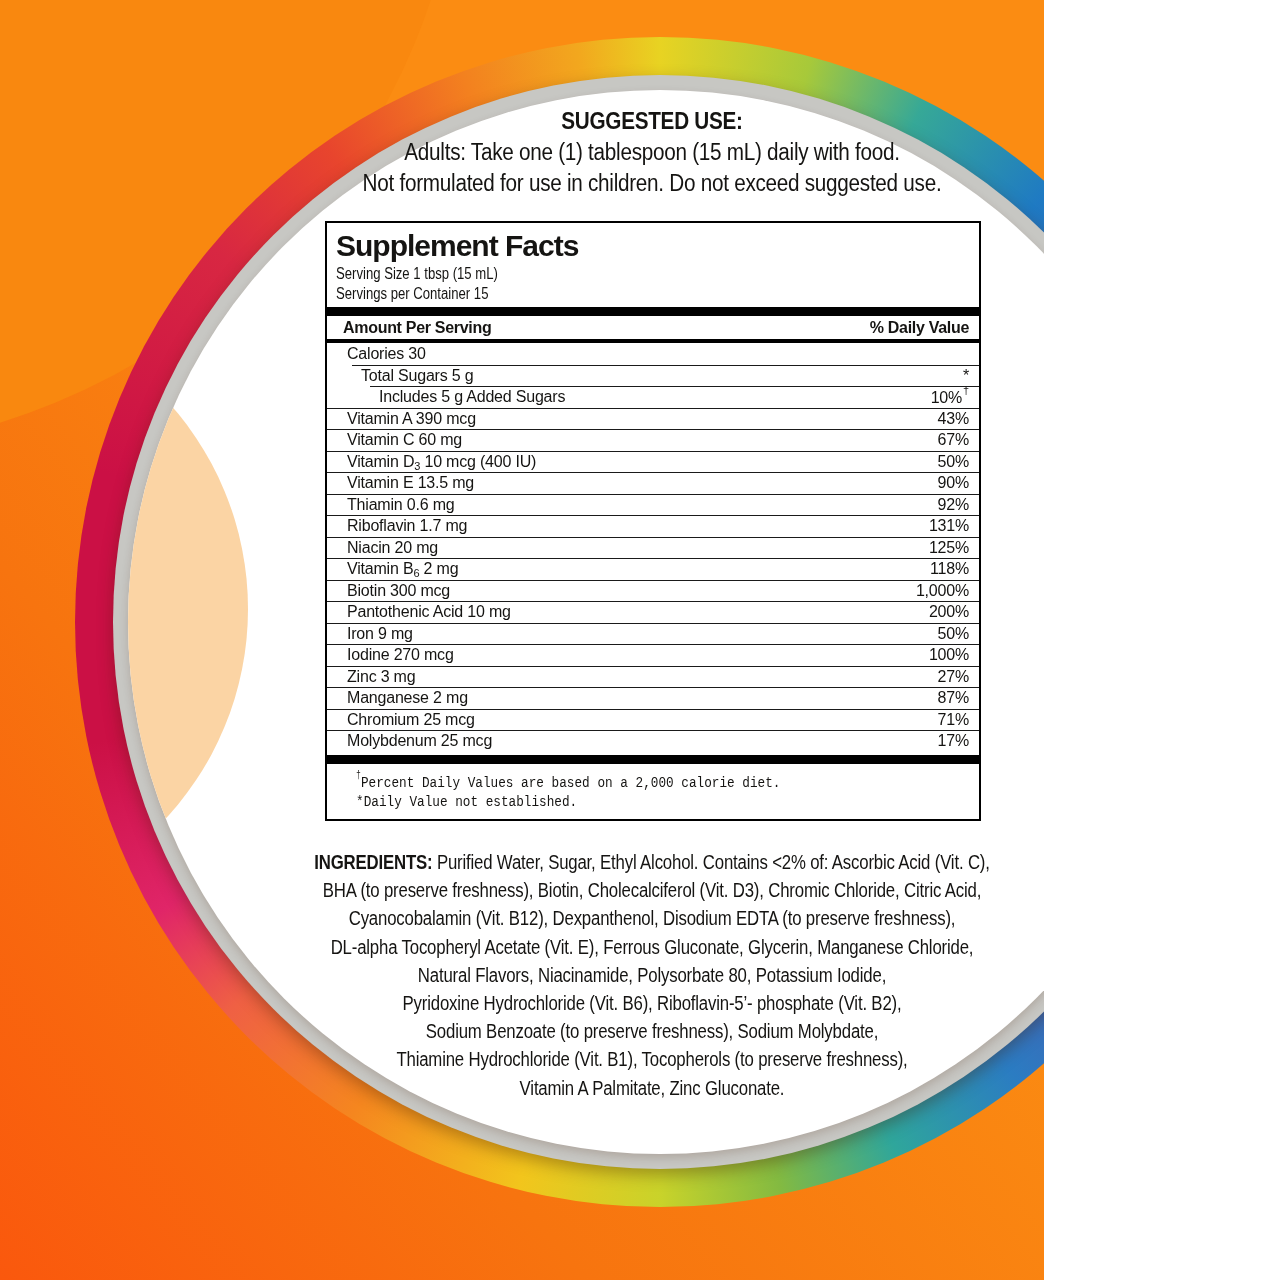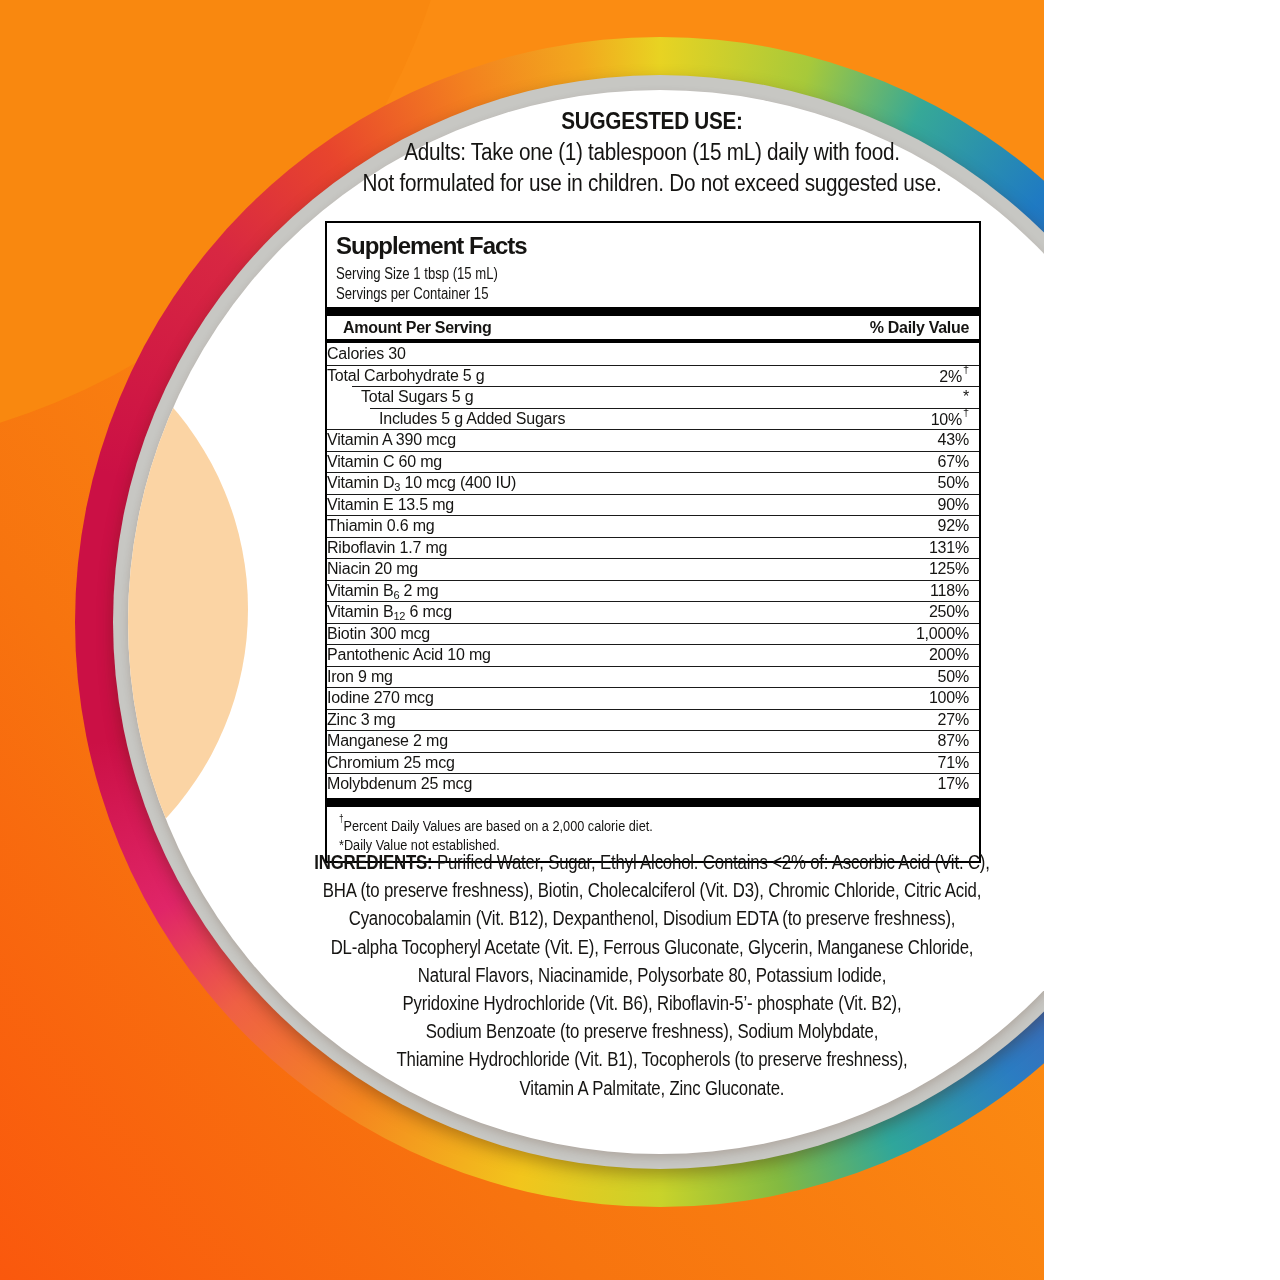--- a/index.html
+++ b/index.html
@@ -25,38 +25,38 @@
         background:#fbd4a4;}
   .content{position:absolute;left:0;top:0;width:1304px;color:#151412;}
   
   .suggested{position:absolute;left:0;top:105px;width:1304px;text-align:center;
         transform:scaleX(0.9);transform-origin:652px 0;}
   .su-title{font-size:23px;font-weight:bold;line-height:32px;letter-spacing:-0.3px;}
   .su-line{font-size:23px;line-height:31px;letter-spacing:-0.3px;}
   
   .sf-box{position:absolute;left:325px;top:221px;width:656px;box-sizing:border-box;
         border:2px solid #000;background:#fff;padding-bottom:7px;}
-  .sf-title{font-size:24px;font-weight:bold;line-height:31px;letter-spacing:-1px;margin:7px 0 3px 9px;}
+  .sf-title{font-size:30px;font-weight:bold;line-height:31px;letter-spacing:-1px;margin:7px 0 3px 9px;}
   .sf-sub{font-size:16px;line-height:20px;margin-left:9px;transform:scaleX(0.82);transform-origin:0 50%;white-space:nowrap;}
   .sf-bar{height:9px;background:#000;margin-top:3px;}
   .sf-bar.mid{height:4px;margin-top:0;}
   .sf-header{display:flex;justify-content:space-between;align-items:center;height:23px;
         font-size:16px;font-weight:bold;padding:0 10px 0 16px;letter-spacing:-0.3px;}
   .sf-rows{}
   .sf-row{display:flex;justify-content:space-between;align-items:center;height:21.5px;
         box-sizing:border-box;border-top:1.5px solid #1a1a1a;font-size:16px;letter-spacing:-0.2px;}
   .sf-row:first-child{border-top:none;}
-  .sf-row .sf-label{padding-left:0;white-space:nowrap;}
+  .sf-row .sf-label{padding-left:20px;white-space:nowrap;}
   .sf-row .sf-value{padding-right:10px;white-space:nowrap;}
   .sf-row.ind1{margin-left:25px;gap:28px;}
   .sf-row.ind2{margin-left:43px;}
   .sf-row.ind1 .sf-label,.sf-row.ind2 .sf-label{padding-left:9px;}
   .sf-label sub{font-size:11px;position:relative;top:3px;vertical-align:baseline;}
   .sf-value sup{font-size:11px;position:relative;top:-3px;margin-left:1px;}
-  .sf-foots{margin-top:5px;padding-left:12px;}
+  .sf-foots{margin-top:5px;padding-left:29px;font-family:Liberation Mono, monospace;}
   .sf-foot{font-size:15.5px;line-height:19px;transform:scaleX(0.82);transform-origin:0 50%;white-space:nowrap;}
   .sf-foot sup{font-size:10px;position:relative;top:-3px;}
   
   .ingredients{position:absolute;left:0;top:848px;width:1304px;text-align:center;
         transform:scaleX(0.86);transform-origin:652px 0;}
   .ing-line{font-size:19.5px;line-height:28.2px;letter-spacing:-0.2px;white-space:nowrap;}
   .ing-line b{letter-spacing:-0.2px;}
 </style>
 </head>
 <body>
@@ -86,24 +86,20 @@
       <div class="sf-header">
         <span>Amount Per Serving</span>
         <span>% Daily Value</span>
       </div>
       <div class="sf-bar mid"></div>
       <div class="sf-rows" id="sf-rows">
           <div class="sf-row">
             <span class="sf-label">Calories 30</span>
             <span class="sf-value"></span>
           </div>
-          <div class="sf-row">
-            <span class="sf-label">Total Carbohydrate 5 g</span>
-            <span class="sf-value">2%<sup>†</sup></span>
-          </div>
           <div class="sf-row ind1">
             <span class="sf-label">Total Sugars 5 g</span>
             <span class="sf-value">*</span>
           </div>
           <div class="sf-row ind2">
             <span class="sf-label">Includes 5 g Added Sugars</span>
             <span class="sf-value">10%<sup>†</sup></span>
           </div>
           <div class="sf-row">
             <span class="sf-label">Vitamin A 390 mcg</span>
@@ -129,24 +125,20 @@
             <span class="sf-label">Riboflavin 1.7 mg</span>
             <span class="sf-value">131%</span>
           </div>
           <div class="sf-row">
             <span class="sf-label">Niacin 20 mg</span>
             <span class="sf-value">125%</span>
           </div>
           <div class="sf-row">
             <span class="sf-label">Vitamin B<sub>6</sub> 2 mg</span>
             <span class="sf-value">118%</span>
-          </div>
-          <div class="sf-row">
-            <span class="sf-label">Vitamin B<sub>12</sub> 6 mcg</span>
-            <span class="sf-value">250%</span>
           </div>
           <div class="sf-row">
             <span class="sf-label">Biotin 300 mcg</span>
             <span class="sf-value">1,000%</span>
           </div>
           <div class="sf-row">
             <span class="sf-label">Pantothenic Acid 10 mg</span>
             <span class="sf-value">200%</span>
           </div>
           <div class="sf-row">

